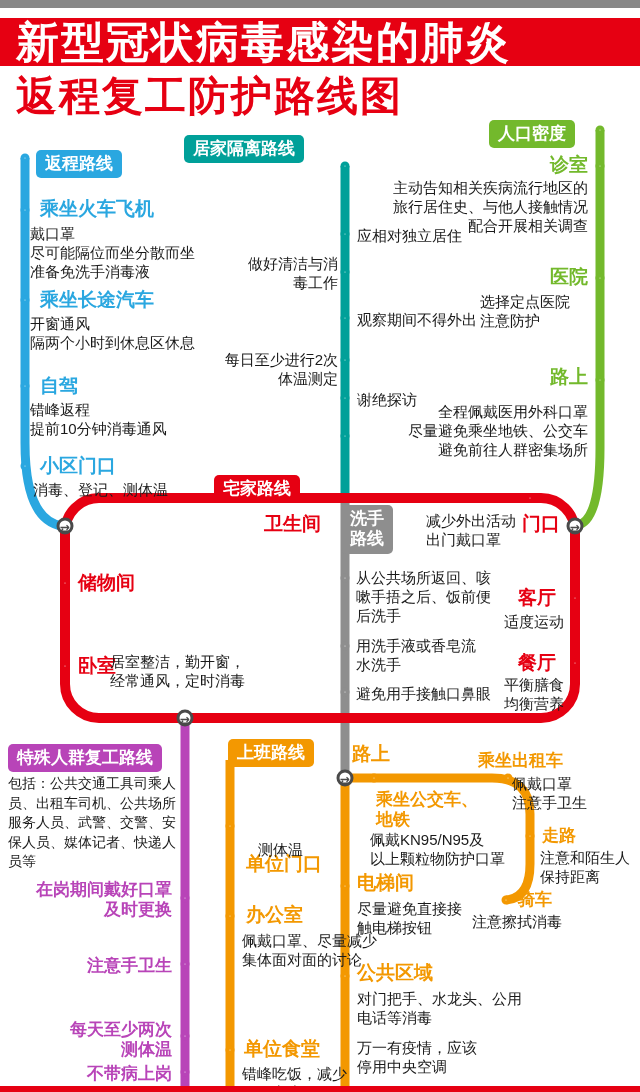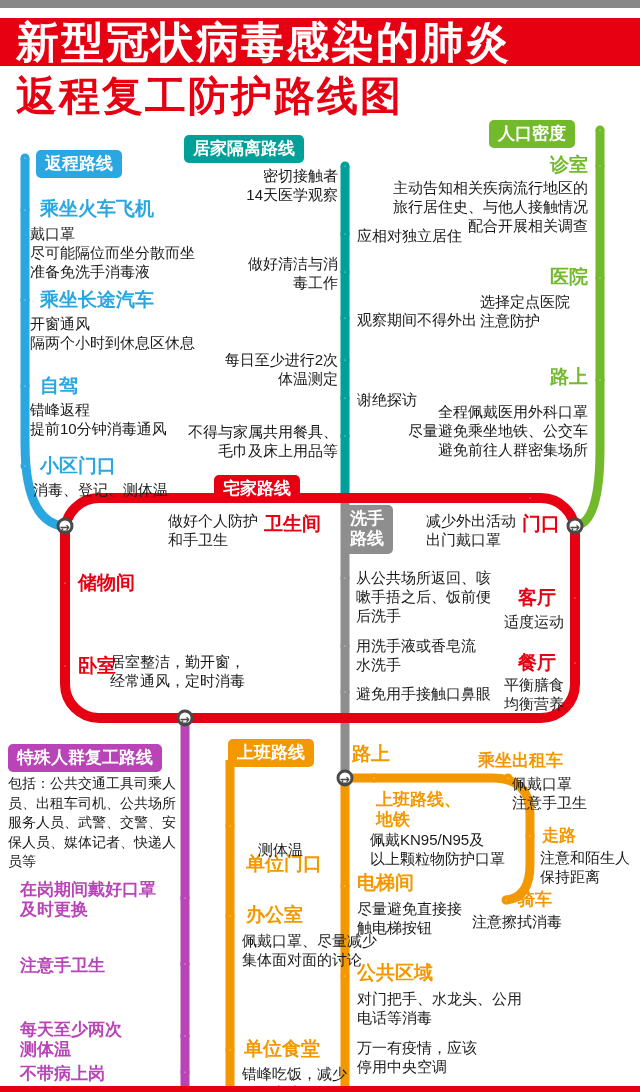--- a/index.html
+++ b/index.html
@@ -24,21 +24,21 @@
   .d-blue{border:4px solid var(--blue);} .d-teal{border:4px solid var(--teal);} .d-green{border:4px solid var(--green);}
   .d-red{border:4px solid var(--red);} .d-gray{border:4px solid var(--gray);} .d-purple{border:4px solid var(--purple);}
   .d-orange{border:4px solid var(--orange);}
   .transfer{width:17px;height:17px;background:#fff;border:3px solid #4a4a4a;border-radius:50%;
     transform:translate(-50%,-50%);z-index:3;color:#4a4a4a;font-size:12px;font-weight:bold;line-height:16px;text-align:center;}
   .transfer::before{content:"⇄";display:block;}
   .st{font-weight:bold;font-size:19px;line-height:1.15;white-space:pre-line;z-index:2;}
   .st.sm{font-size:17px;}
   .desc{font-size:15px;color:var(--ink);line-height:1.27;white-space:pre-line;z-index:2;}
   .desc.sm{font-size:14px;line-height:1.4;}
-  .ta-r{text-align:right;} .ta-c{text-align:left;}
+  .ta-r{text-align:right;} .ta-c{text-align:right;}
   .c-blue{color:var(--blue);} .c-green{color:var(--green);}
   .c-red{color:var(--red);} .c-purple{color:var(--purple);}
   .c-orange{color:var(--orange);}
 </style>
 </head>
 <body>
 
 <div id="canvas">
 
   <svg class="lines" width="640" height="1092" viewBox="0 0 640 1092">
@@ -122,46 +122,40 @@
 准备免洗手消毒液</div>
   <div class="abs st c-blue" style="left:40px;top:281px">乘坐长途汽车</div>
   <div class="abs desc" style="left:30px;top:306px">开窗通风
 隔两个小时到休息区休息</div>
   <div class="abs st c-blue" style="left:40px;top:367px">自驾</div>
   <div class="abs desc" style="left:30px;top:392px">错峰返程
 提前10分钟消毒通风</div>
   <div class="abs st c-blue" style="left:40px;top:447px">小区门口</div>
   <div class="abs desc" style="left:33px;top:472px">消毒、登记、测体温</div>
 
-  <div class="abs desc ta-r" style="left:180px;top:158px;width:158px">密切接触者
-14天医学观察</div>
   <div class="abs desc" style="left:357px;top:218px">应相对独立居住</div>
   <div class="abs desc ta-r" style="left:180px;top:246px;width:158px">做好清洁与消
 毒工作</div>
   <div class="abs desc" style="left:357px;top:302px">观察期间不得外出</div>
   <div class="abs desc ta-r" style="left:180px;top:342px;width:158px">每日至少进行2次
 体温测定</div>
   <div class="abs desc" style="left:357px;top:382px">谢绝探访</div>
-  <div class="abs desc ta-r" style="left:155px;top:414px;width:183px">不得与家属共用餐具、
-毛巾及床上用品等</div>
 
   <div class="abs st c-green ta-r" style="left:400px;top:146px;width:188px">诊室</div>
   <div class="abs desc ta-r" style="left:390px;top:170px;width:198px">主动告知相关疾病流行地区的
 旅行居住史、与他人接触情况
 配合开展相关调查</div>
   <div class="abs st c-green ta-r" style="left:400px;top:258px;width:188px">医院</div>
   <div class="abs desc" style="left:480px;top:284px">选择定点医院
 注意防护</div>
   <div class="abs st c-green ta-r" style="left:400px;top:358px;width:188px">路上</div>
   <div class="abs desc ta-r" style="left:390px;top:394px;width:198px">全程佩戴医用外科口罩
 尽量避免乘坐地铁、公交车
 避免前往人群密集场所</div>
 
-  <div class="abs desc" style="left:168px;top:503px">做好个人防护
-和手卫生</div>
   <div class="abs st c-red" style="left:264px;top:505px">卫生间</div>
   <div class="abs desc" style="left:426px;top:503px">减少外出活动
 出门戴口罩</div>
   <div class="abs st c-red" style="left:522px;top:505px">门口</div>
   <div class="abs st c-red" style="left:78px;top:564px">储物间</div>
   <div class="abs st c-red" style="left:518px;top:579px">客厅</div>
   <div class="abs desc" style="left:504px;top:604px">适度运动</div>
   <div class="abs st c-red" style="left:78px;top:647px">卧室</div>
   <div class="abs desc" style="left:110px;top:644px">居室整洁，勤开窗，
 经常通风，定时消毒</div>
@@ -193,21 +187,21 @@
   <div class="abs st c-orange" style="left:246px;top:896px">办公室</div>
   <div class="abs desc" style="left:242px;top:923px">佩戴口罩、尽量减少
 集体面对面的讨论</div>
   <div class="abs st c-orange" style="left:244px;top:1030px">单位食堂</div>
   <div class="abs desc" style="left:242px;top:1056px">错峰吃饭，减少
 人口密度</div>
   <div class="abs st c-orange" style="left:352px;top:735px">路上</div>
   <div class="abs st sm c-orange" style="left:478px;top:743px">乘坐出租车</div>
   <div class="abs desc" style="left:512px;top:766px">佩戴口罩
 注意手卫生</div>
-  <div class="abs st sm c-orange" style="left:376px;top:782px">上班路线、
+  <div class="abs st sm c-orange" style="left:376px;top:782px">乘坐公交车、
 地铁</div>
   <div class="abs desc" style="left:370px;top:822px">佩戴KN95/N95及
 以上颗粒物防护口罩</div>
   <div class="abs st sm c-orange" style="left:542px;top:818px">走路</div>
   <div class="abs desc" style="left:540px;top:840px">注意和陌生人
 保持距离</div>
   <div class="abs st sm c-orange" style="left:518px;top:882px">骑车</div>
   <div class="abs desc" style="left:472px;top:904px">注意擦拭消毒</div>
   <div class="abs st c-orange" style="left:357px;top:864px">电梯间</div>
   <div class="abs desc" style="left:357px;top:891px">尽量避免直接接

